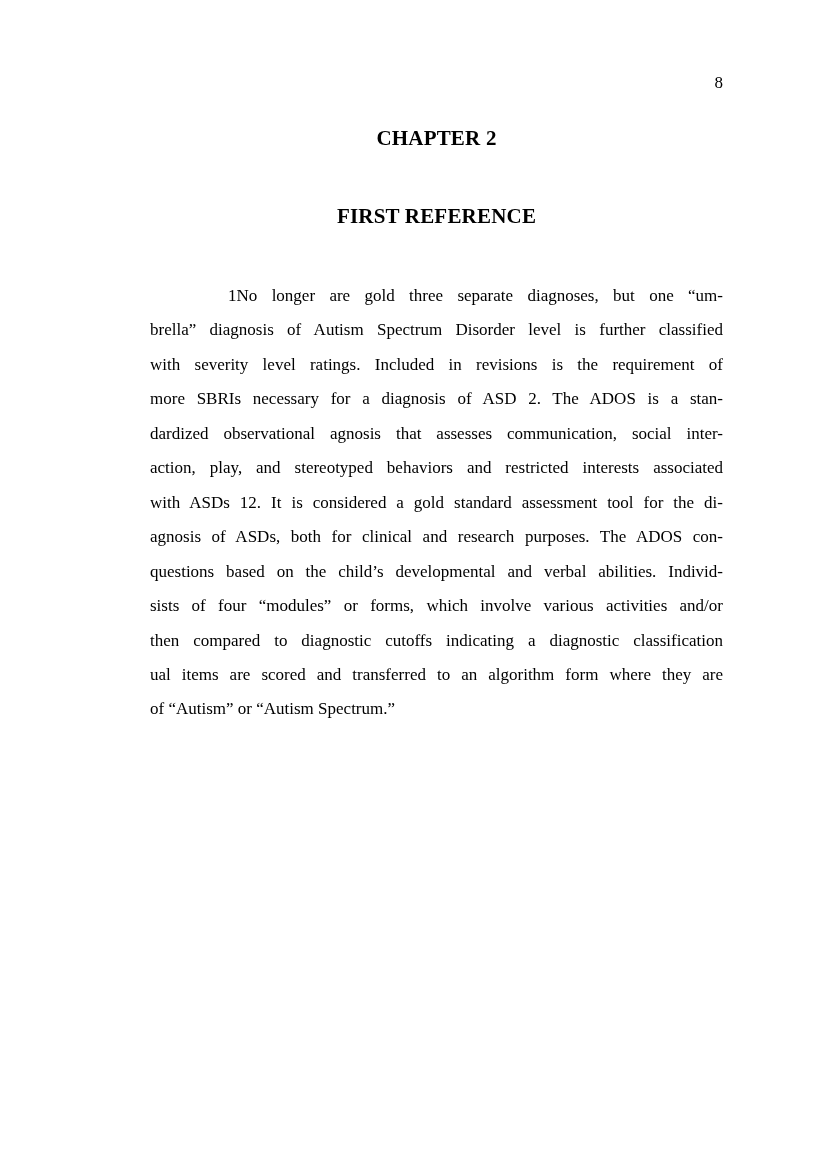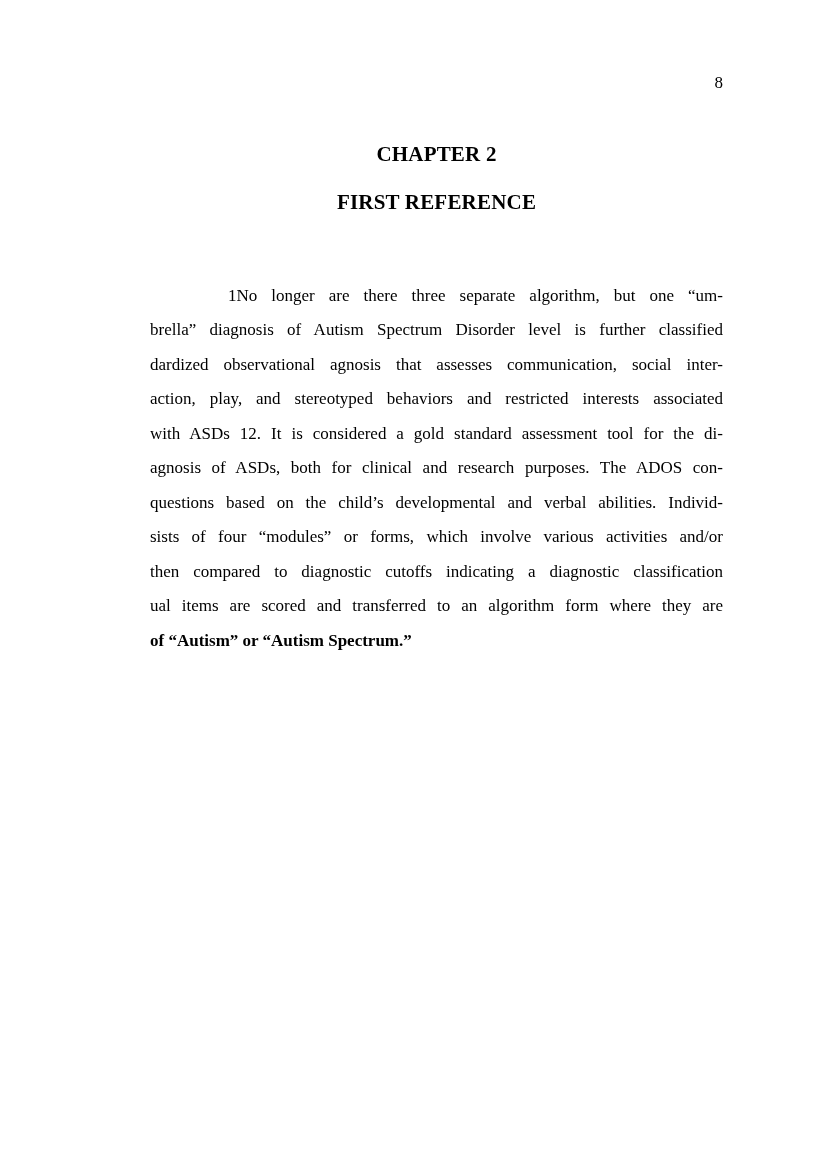--- a/index.html
+++ b/index.html
@@ -26,56 +26,57 @@
   .heading {
     position: absolute;
     left: 150px;
     width: 573px;
     text-align: center;
     font-weight: bold;
     font-size: 21px;
     line-height: 21px;
     letter-spacing: 0.2px;
   }
-  .chapter-heading { top: 144px; font-family: Liberation Serif, serif; }
-  .section-heading { top: 192px; }
+  .chapter-heading { top: 128px; font-family: Liberation Serif, serif; }
+  .section-heading { top: 206px; }
   .bodytext {
     position: absolute;
     top: 279px;
     left: 150px;
     width: 573px;
     font-size: 17px;
     line-height: 34.45px;
   }
   .jline {
     text-align: justify;
     text-align-last: justify;
   }
   .jline.first {
     padding-left: 78px;
   }
   .jline.last {
     text-align-last: left;
-    font-weight: bold;
   }
 </style>
 </head>
 <body>
 
 <div class="page">
 
   <div class="page-number">8</div>
 
   <div class="heading chapter-heading">CHAPTER 2</div>
 
   <div class="heading section-heading">FIRST REFERENCE</div>
 
   <div class="bodytext">
-    <div class="jline first">1No longer are there three separate algorithm, but one “um-</div>
+    <div class="jline first">1No longer are gold three separate diagnoses, but one “um-</div>
     <div class="jline">brella” diagnosis of Autism Spectrum Disorder level is further classified</div>
+    <div class="jline">with severity level ratings. Included in revisions is the requirement of</div>
+    <div class="jline">more SBRIs necessary for a diagnosis of ASD 2. The ADOS is a stan-</div>
     <div class="jline">dardized observational agnosis that assesses communication, social inter-</div>
     <div class="jline">action, play, and stereotyped behaviors and restricted interests associated</div>
     <div class="jline">with ASDs 12. It is considered a gold standard assessment tool for the di-</div>
     <div class="jline">agnosis of ASDs, both for clinical and research purposes. The ADOS con-</div>
     <div class="jline">questions based on the child’s developmental and verbal abilities. Individ-</div>
     <div class="jline">sists of four “modules” or forms, which involve various activities and/or</div>
     <div class="jline">then compared to diagnostic cutoffs indicating a diagnostic classification</div>
     <div class="jline">ual items are scored and transferred to an algorithm form where they are</div>
     <div class="jline last">of “Autism” or “Autism Spectrum.”</div>
   </div>

